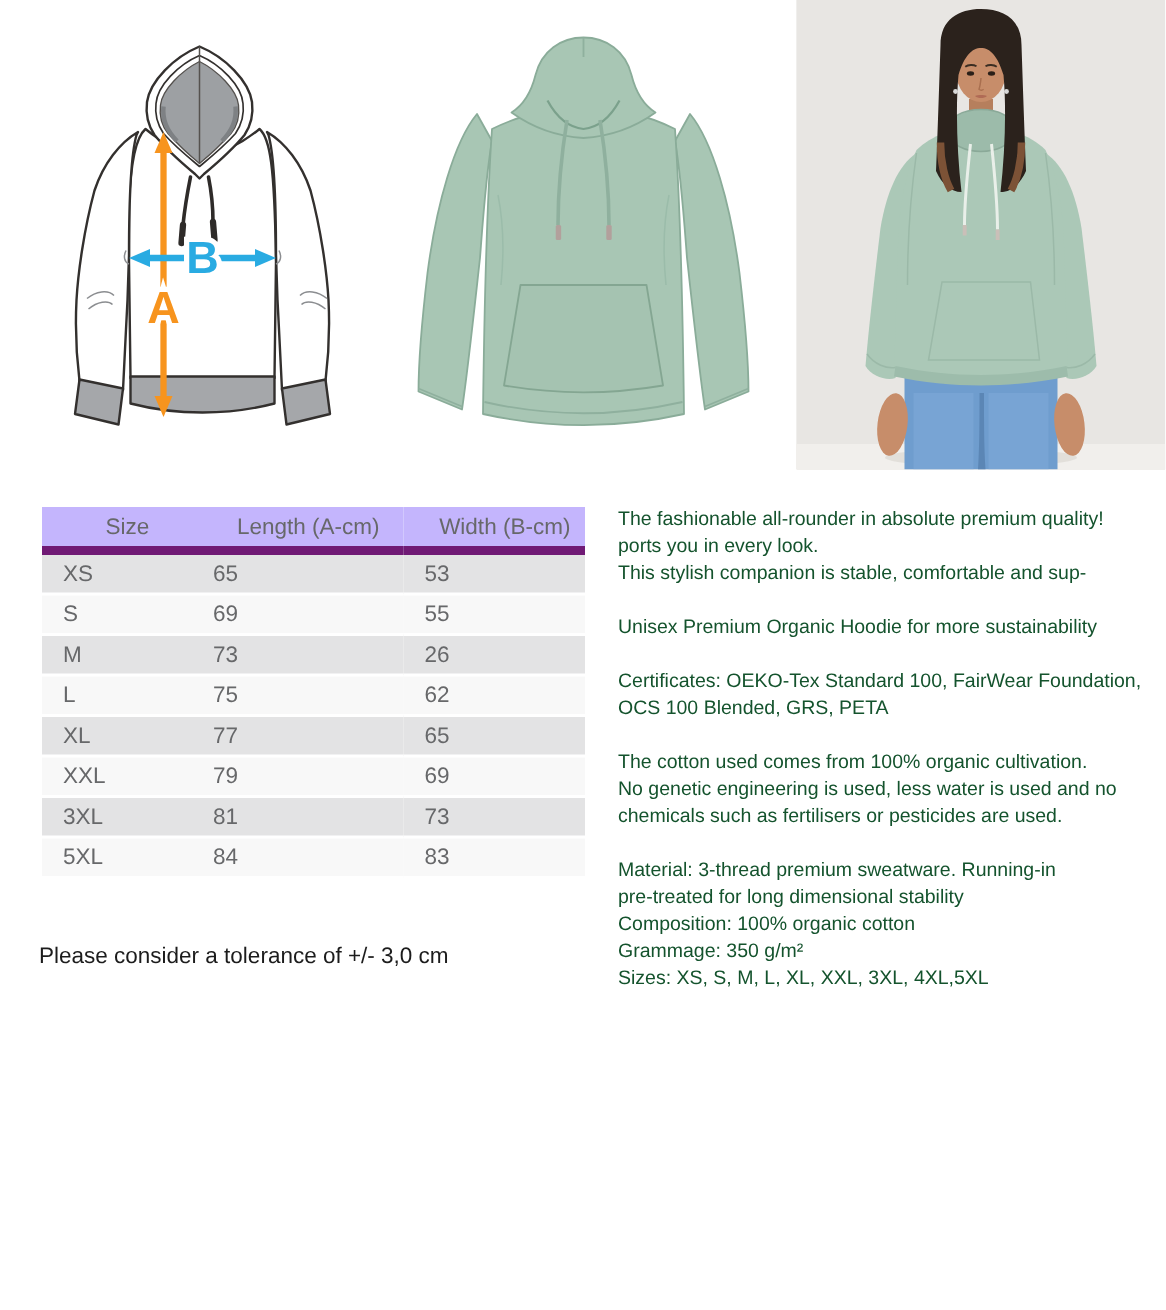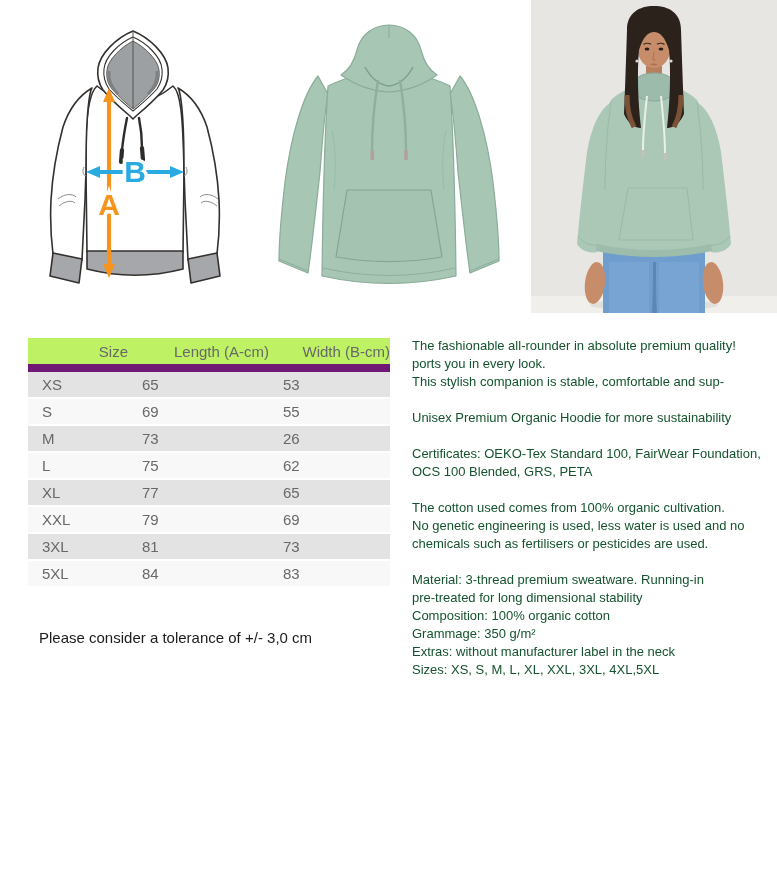--- a/index.html
+++ b/index.html
@@ -13,28 +13,28 @@
   .model svg{display:block;}
 
   .arrow-label{font-family:"Liberation Sans",sans-serif;font-weight:bold;font-size:30px;
                text-anchor:middle;stroke:#ffffff;stroke-width:7px;paint-order:stroke;}
   .arrow-a{color:#F7941E;}
   .arrow-b{color:#29ABE2;}
 
   
   .size-table{position:absolute;left:28px;top:338px;width:362px;border-collapse:collapse;
               table-layout:fixed;font-size:15px;color:#67686a;}
-  .size-table th{font-weight:400;text-align:right;height:26px;background:#bef264;
-                 padding:0 0 0 14px;border-bottom:8px solid #701a75;}
+  .size-table th{font-weight:400;text-align:center;height:26px;background:#c4b5fd;
+                 padding:0 0 0 14px;border-bottom:6px solid #701a75;}
   .size-table td{height:25px;padding:0 0 0 14px;border-bottom:2px solid #ffffff;}
   .size-table tbody tr:nth-of-type(odd) td{background:#e3e3e4;}
   .size-table tbody tr:nth-of-type(even) td{background:#f8f8f8;}
 
   
-  .tolerance{position:absolute;left:39px;top:629px;font-size:15px;color:#1c1c1c;}
+  .tolerance{position:absolute;left:26px;top:629px;font-size:15px;color:#1c1c1c;}
 
   
   .description{position:absolute;left:412px;top:337px;font-size:13px;line-height:18px;color:#14532d;}
   .desc-line{white-space:nowrap;min-height:18px;}
 </style>
 </head>
 <body>
 
 <div class="page">
 
@@ -253,18 +253,17 @@
 
       <div class="desc-line">Material: 3-thread premium sweatware. Running-in</div>
 
       <div class="desc-line">pre-treated for long dimensional stability</div>
 
       <div class="desc-line">Composition: 100% organic cotton</div>
 
       <div class="desc-line">Grammage: 350 g/m²</div>
 
 
-      <div class="desc-line">Extras: without manufacturer label in the neck</div>
 
       <div class="desc-line">Sizes: XS, S, M, L, XL, XXL, 3XL, 4XL,5XL</div>
     </div>
 
 </div>
 
 </body></html>

